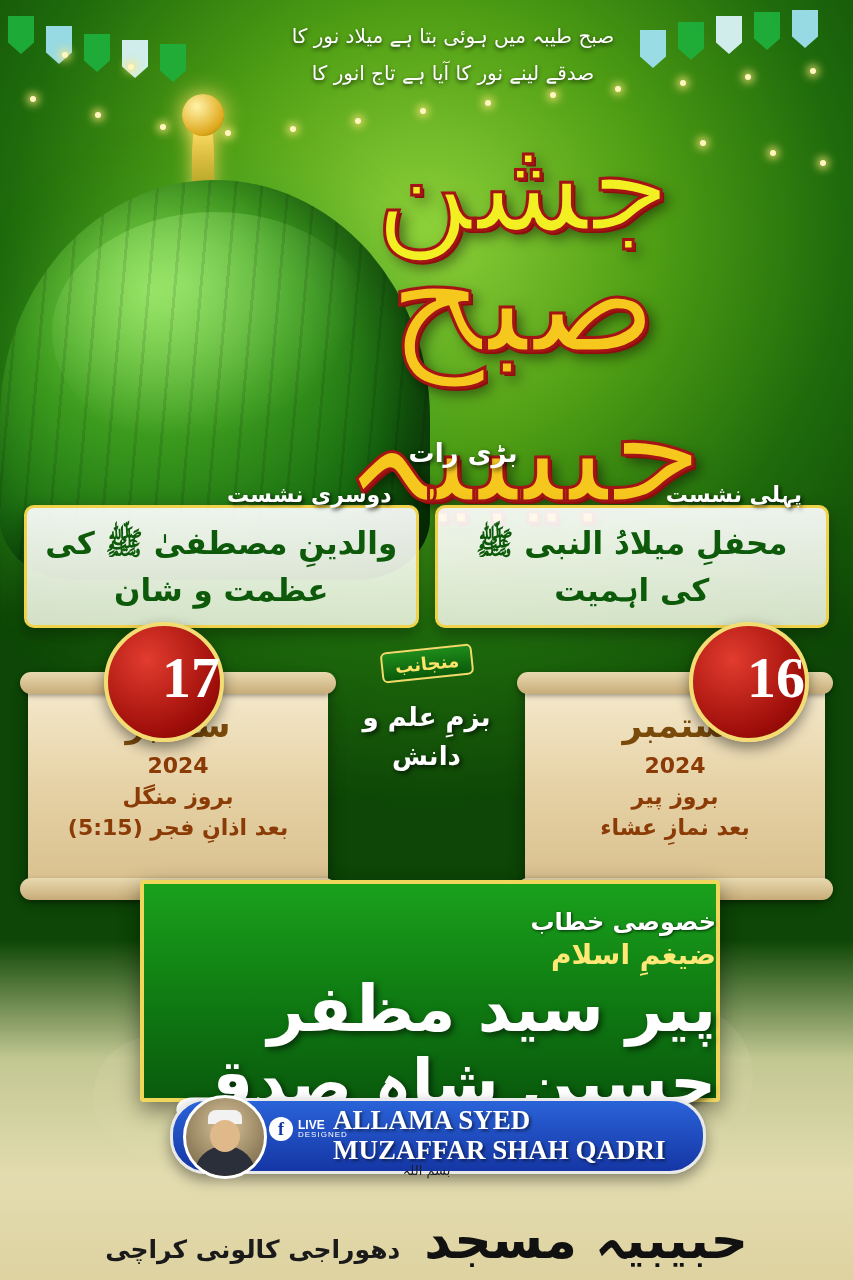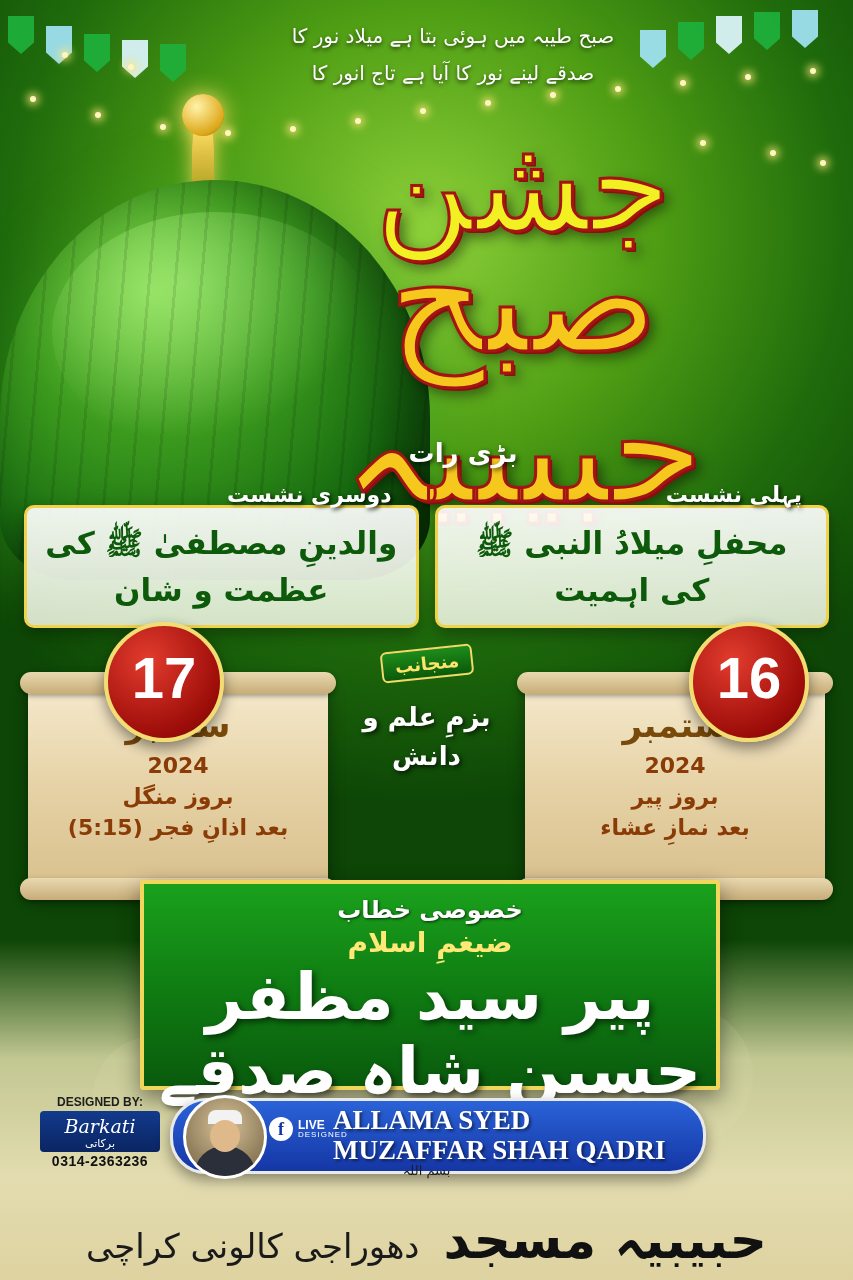--- a/index.html
+++ b/index.html
@@ -260,23 +260,23 @@
     top: -18px;
     width: 112px;
     height: 112px;
     border-radius: 50%;
     background: radial-gradient(circle at 35% 30%, #e23c2e, #9d0d09 70%, #6c0604);
     border: 4px solid #f3dc72;
     color: #fff;
     font-size: 58px;
     font-weight: bold;
     line-height: 104px;
-    text-align: center;
+    text-align: right;
     box-shadow: 0 6px 14px rgba(0,0,0,.45);
-    font-family: Liberation Sans, sans-serif;
+    font-family: Liberation Serif, serif;
   }
   .daybadge.right { right: 26px; }
   .daybadge.left { left: 86px; }
   .center-note {
     position: absolute;
     left: 50%;
     transform: translateX(-50%);
     top: 58px;
     width: 190px;
     text-align: center;
@@ -308,22 +308,21 @@
     position: absolute;
     top: 880px;
     left: 140px;
     width: 572px;
     height: 190px;
     background: linear-gradient(180deg, #1aa11c 0%, #0f7a12 55%, #0a5b0d 100%);
     border: 4px solid #f0d75c;
     border-radius: 4px;
     box-shadow: 0 8px 22px rgba(0,0,0,.45);
     direction: rtl;
-    text-align: center;
-    padding-top: 12px;
+    padding-top: 24px;
   }
   .speaker-panel .khi {
     font-family: "DejaVu Sans", sans-serif;
     font-size: 24px;
     font-weight: bold;
     color: #ffffff;
     text-shadow: 1px 1px 3px rgba(0,0,0,.7);
   }
   .speaker-panel .title-sm {
     font-family: "DejaVu Sans", sans-serif;
@@ -486,22 +485,22 @@
   }
   .footer .m-name {
     font-family: "DejaVu Sans", sans-serif;
     font-size: 52px;
     font-weight: bold;
     color: #111111;
     letter-spacing: -1px;
   }
   .footer .m-addr {
     font-family: "DejaVu Sans", sans-serif;
-    font-size: 34px;
-    font-weight: normal;
+    font-size: 25px;
+    font-weight: bold;
     color: #1a1a1a;
     margin-right: 10px;
   }
   .footer-row {
     display: flex;
     flex-direction: row;
     justify-content: center;
     align-items: baseline;
     gap: 14px;
   }
@@ -602,28 +601,20 @@
     <div class="center-tag">منجانب</div>
     <div class="center-note">بزمِ علم و دانش</div>
   </div>
 
   <div class="speaker-panel">
     <div class="khi">خصوصی خطاب</div>
     <div class="title-sm">ضیغمِ اسلام</div>
     <div class="name">پیر سید مظفر حسین شاہ صدقے</div>
   </div>
 
-  <div class="designer">
-    <div class="d-label">DESIGNED BY:</div>
-    <div class="d-card">
-      <div class="d-name">Barkati</div>
-      <div class="d-ur">برکاتی</div>
-    </div>
-    <div class="d-phone">0314-2363236</div>
-  </div>
 
   <div class="livebar">
     <div class="avatar">
       <div class="body"></div>
       <div class="cap"></div>
       <div class="face"></div>
     </div>
     <div class="fb-live">
       <div class="fb-circle">f</div>
       <div class="live-text">

